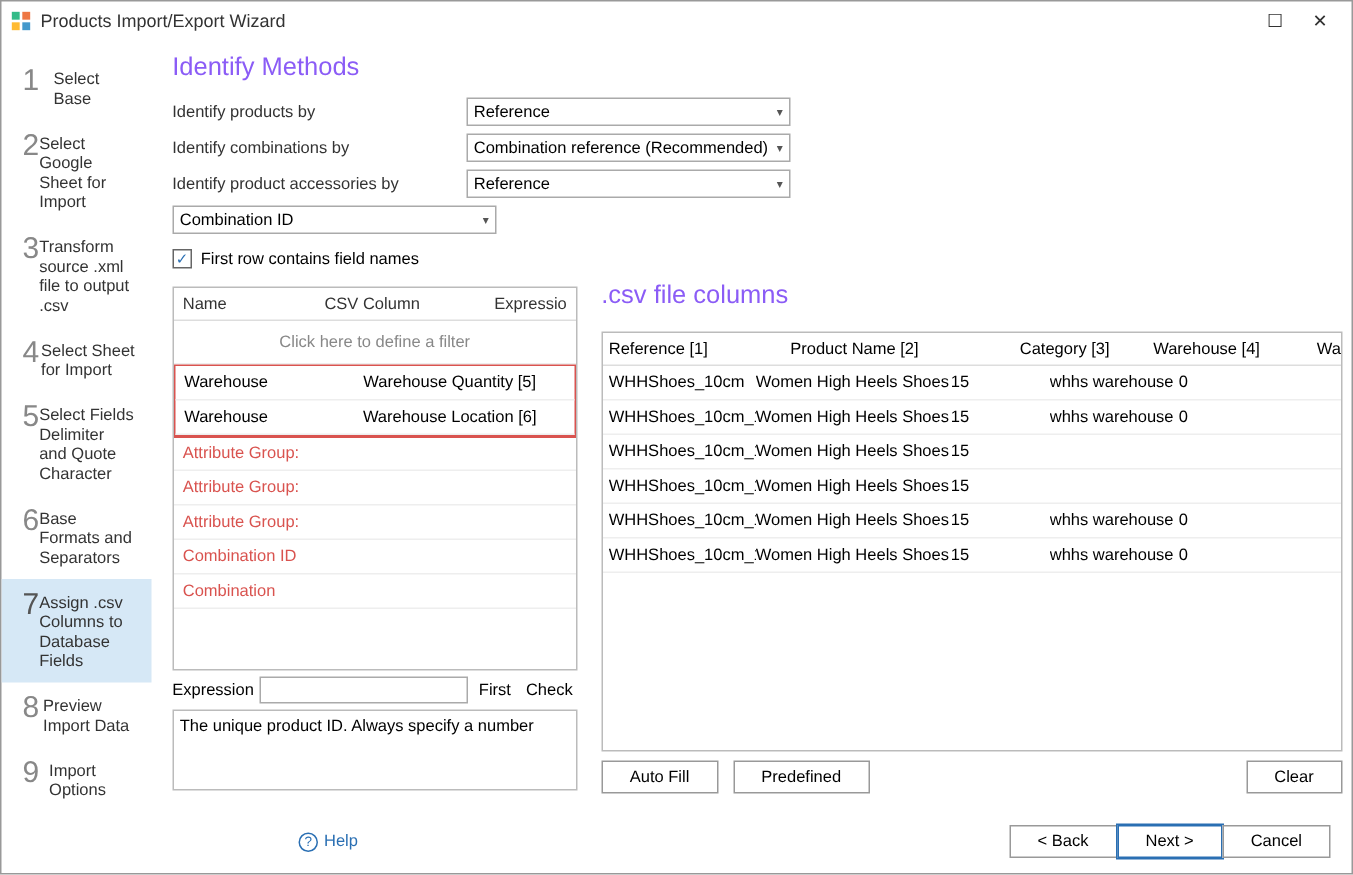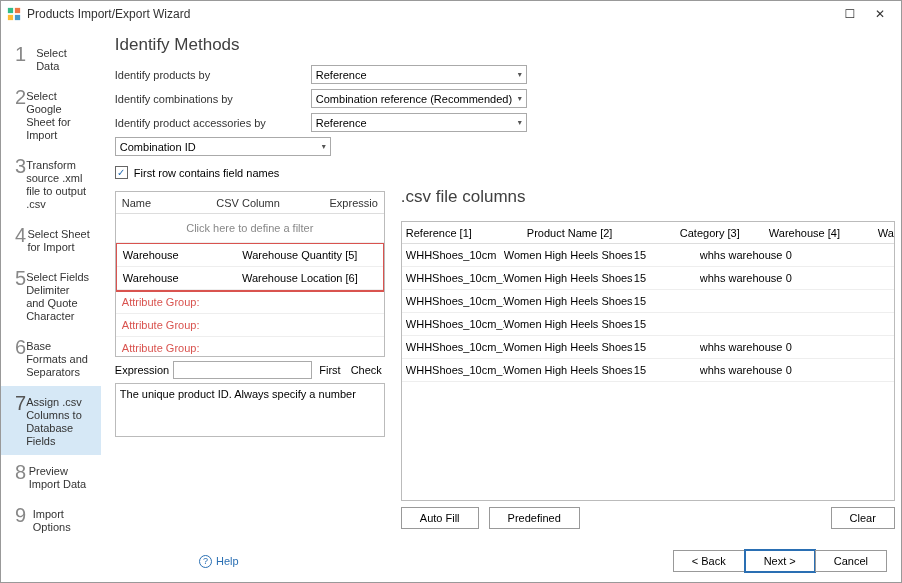--- a/index.html
+++ b/index.html
@@ -9,31 +9,31 @@
 .titlebar .title { flex: 1; }
 .titlebar .winbtn { width: 30px; text-align: center; font-size: 12px; color: #333; cursor: default; }
 .content { position: absolute; top: 26px; left: 0; right: 0; bottom: 0; display: flex; }
 .sidebar { width: 188px; border-right: none; padding-top: 10px; }
 .step { display: flex; align-items: flex-start; padding: 7px 10px 7px 14px; font-size: 11px; color: #333; cursor: default; }
 .step .num { font-size: 20px; font-weight: 300; color: #888; width: 22px; line-height: 20px; }
 .step.active { background: #d6e8f6; }
 .step.active .num { color: #555; }
 .step .lbl { padding-top: 3px; line-height: 13px; }
 .main { flex: 1; padding: 8px 14px 10px 14px; display: flex; flex-direction: column; }
-.section-title { font-size: 17px; color: #404040; font-weight: 400; margin-bottom: 10px; }
+.section-title { font-size: 17px; color: #8b5cf6; font-weight: 400; margin-bottom: 10px; }
 .idrow { display: flex; align-items: center; margin-bottom: 5px; font-size: 11px; }
 .idrow .lbl { width: 196px; color: #333; }
 .idrow .sel { width: 216px; height: 19px; border: 1px solid #aaa; display: flex; align-items: center; padding: 0 4px; position: relative; font-size: 11px; }
 .idrow .sel .caret { position: absolute; right: 4px; font-size: 8px; color: #555; }
 .chk { display: flex; align-items: center; font-size: 11px; margin: 10px 0 8px 0; }
 .chk .box { width: 13px; height: 13px; border: 1px solid #666; margin-right: 6px; display: flex; align-items: center; justify-content: center; font-size: 10px; color: #2a6fb3; }
 .cols { display: flex; gap: 16px; flex: 1; min-height: 0; }
 .leftcol { width: 270px; display: flex; flex-direction: column; }
 .rightcol { flex: 1; display: flex; flex-direction: column; }
-.dbgrid { border: 1px solid #bbb; margin-top: 4px; display: flex; flex-direction: column; height: 166px; }
+.dbgrid { border: 1px solid #bbb; margin-top: 4px; display: flex; flex-direction: column; height: 256px; }
 .dbhead { display: flex; font-size: 11px; color: #333; border-bottom: 1px solid #ddd; height: 22px; align-items: center; }
 .dbhead span { padding: 0 6px; }
 .dbfilter { text-align: center; font-size: 11px; color: #888; padding: 8px 0; border-bottom: 1px solid #eee; }
 .dbbody { flex: 1; overflow: hidden; }
 .dbrow { display: flex; font-size: 11px; padding: 5px 6px; border-bottom: 1px solid #eee; }
 .dbrow.red { color: #d9534f; }
 .hlblock { border: 2px solid #d9534f; margin: -1px; }
 .exprrow { display: flex; align-items: center; font-size: 11px; margin-top: 4px; gap: 4px; }
 .exprrow .lbl { }
 .exprrow .inp { flex: 1; height: 18px; border: 1px solid #aaa; }
@@ -70,21 +70,21 @@
     </svg>
   <span class="title">Products Import/Export Wizard</span>
   <span class="winbtn">☐</span>
   <span class="winbtn">✕</span>
 </div>
 
 <div class="content">
   <div class="sidebar" id="sidebar">
       <div class="step">
         <span class="num">1</span>
-        <span class="lbl">Select Data</span>
+        <span class="lbl">Select Base</span>
       </div>
       <div class="step">
         <span class="num">2</span>
         <span class="lbl">Select Google Sheet for Import</span>
       </div>
       <div class="step">
         <span class="num">3</span>
         <span class="lbl">Transform source .xml file to output .csv</span>
       </div>
       <div class="step">

